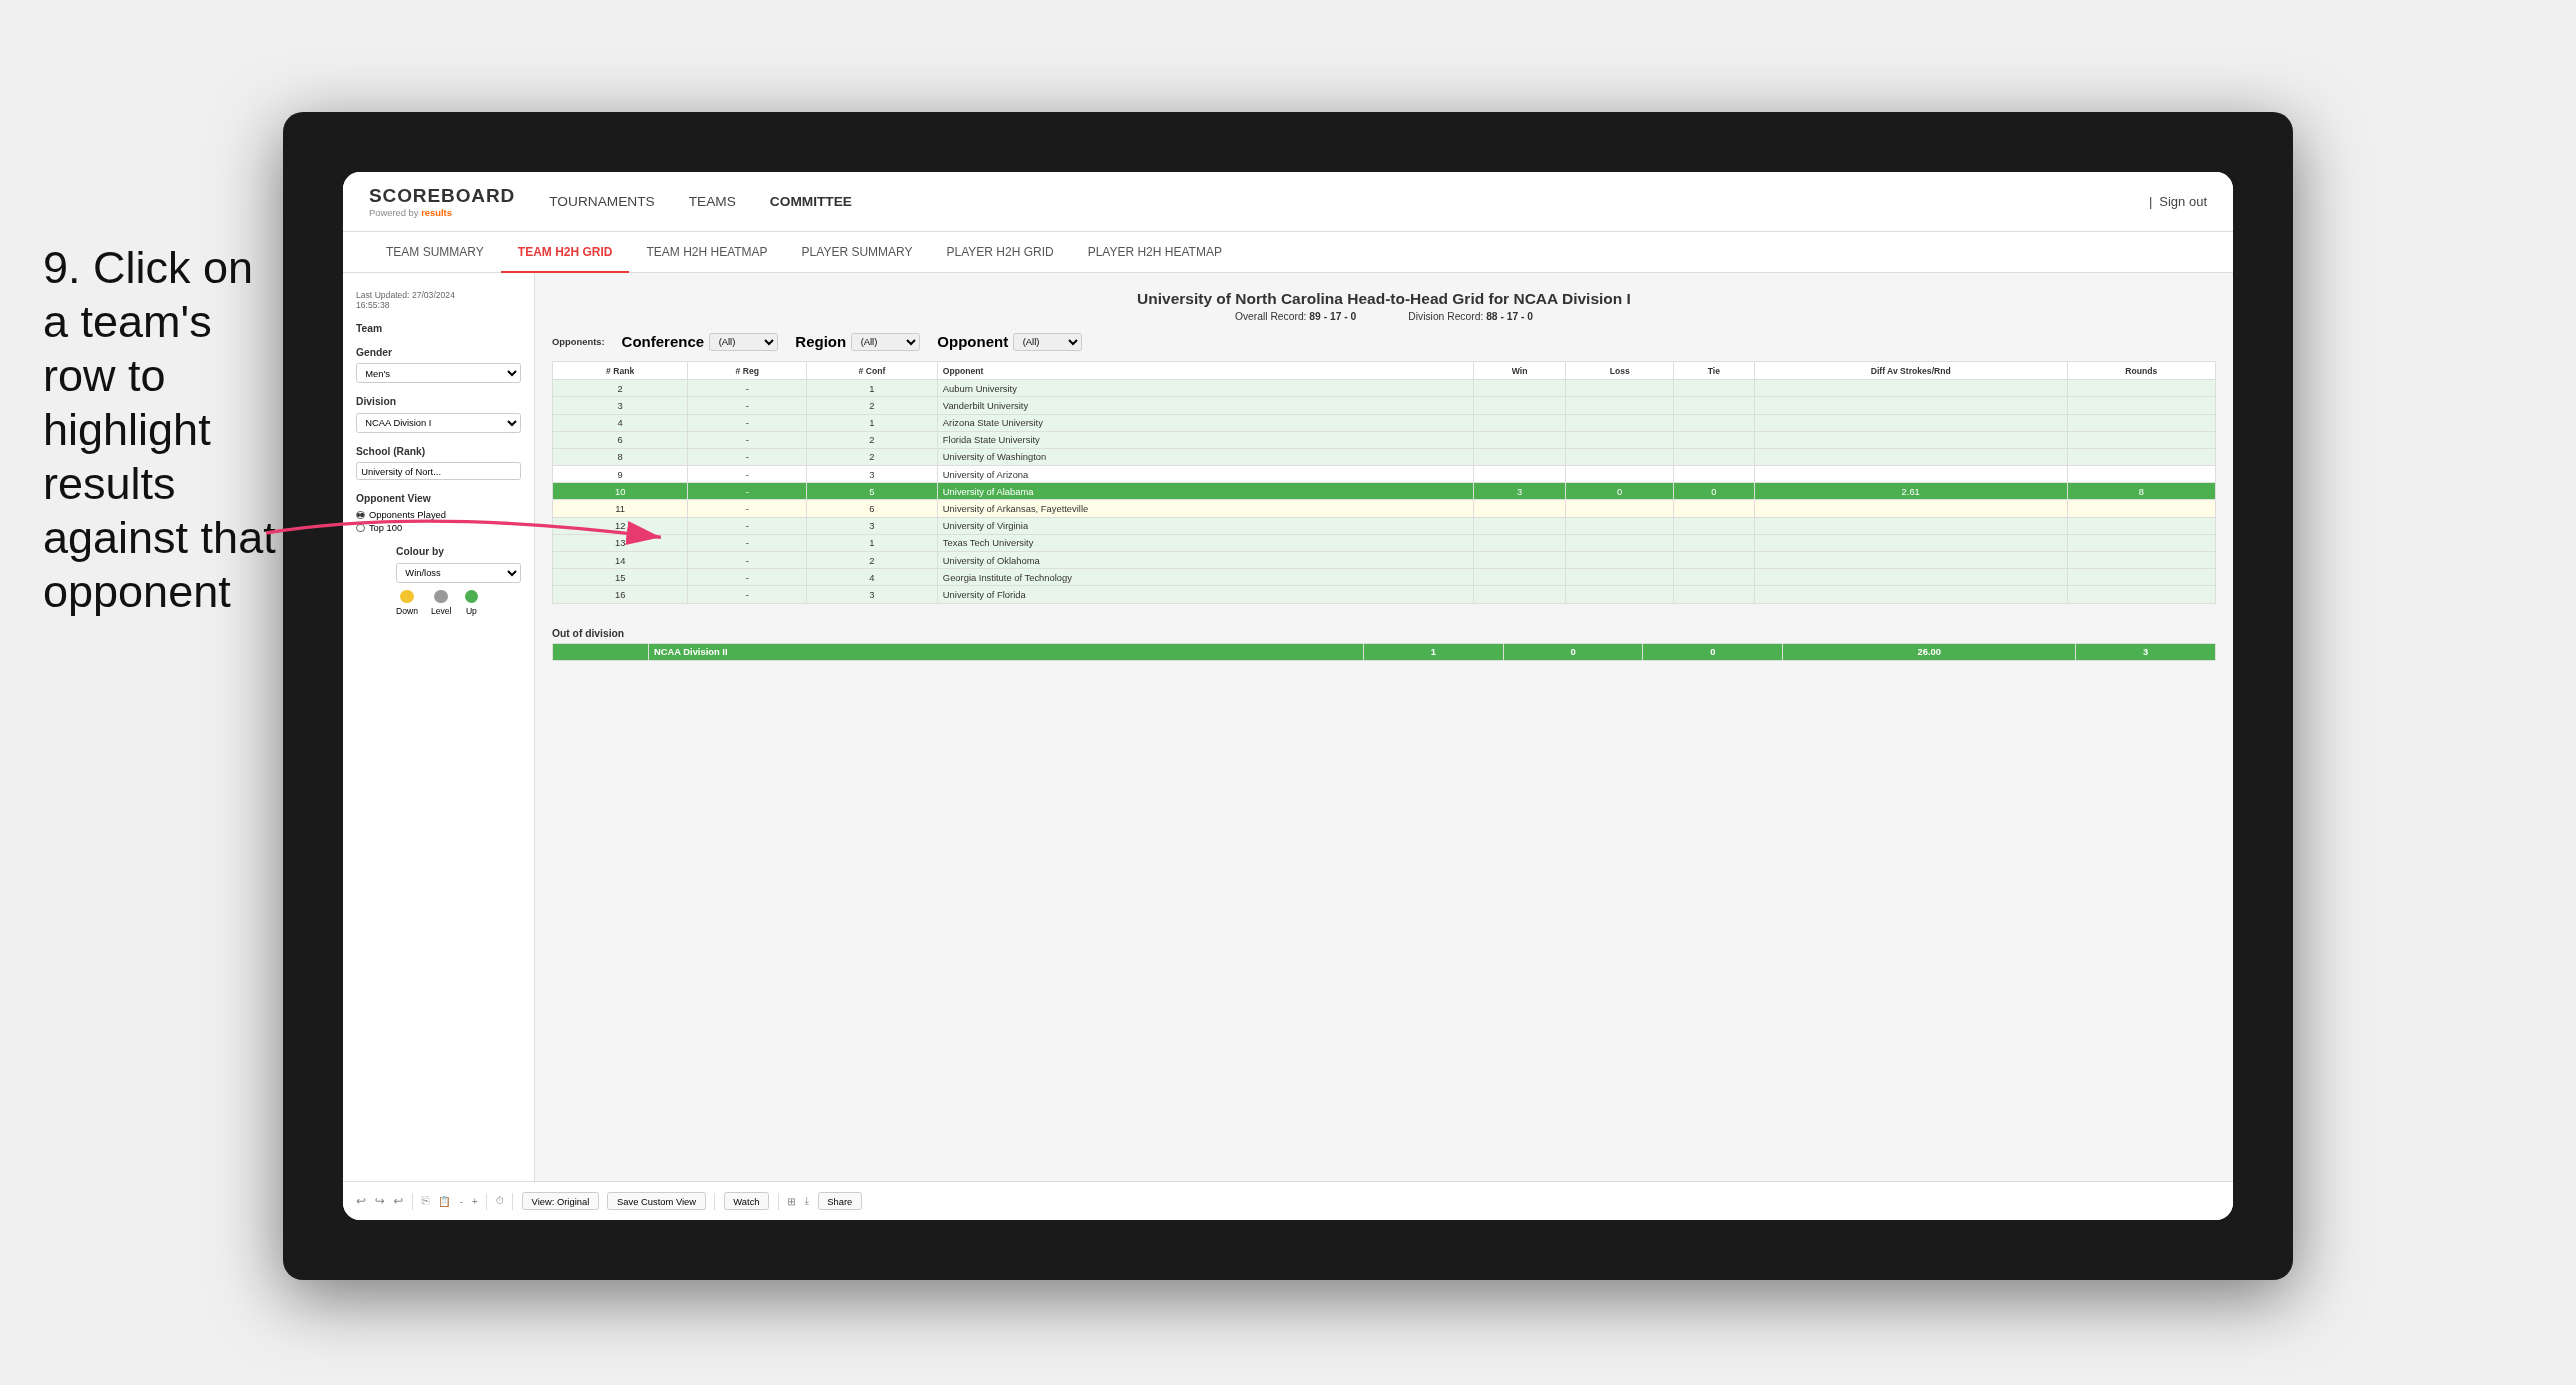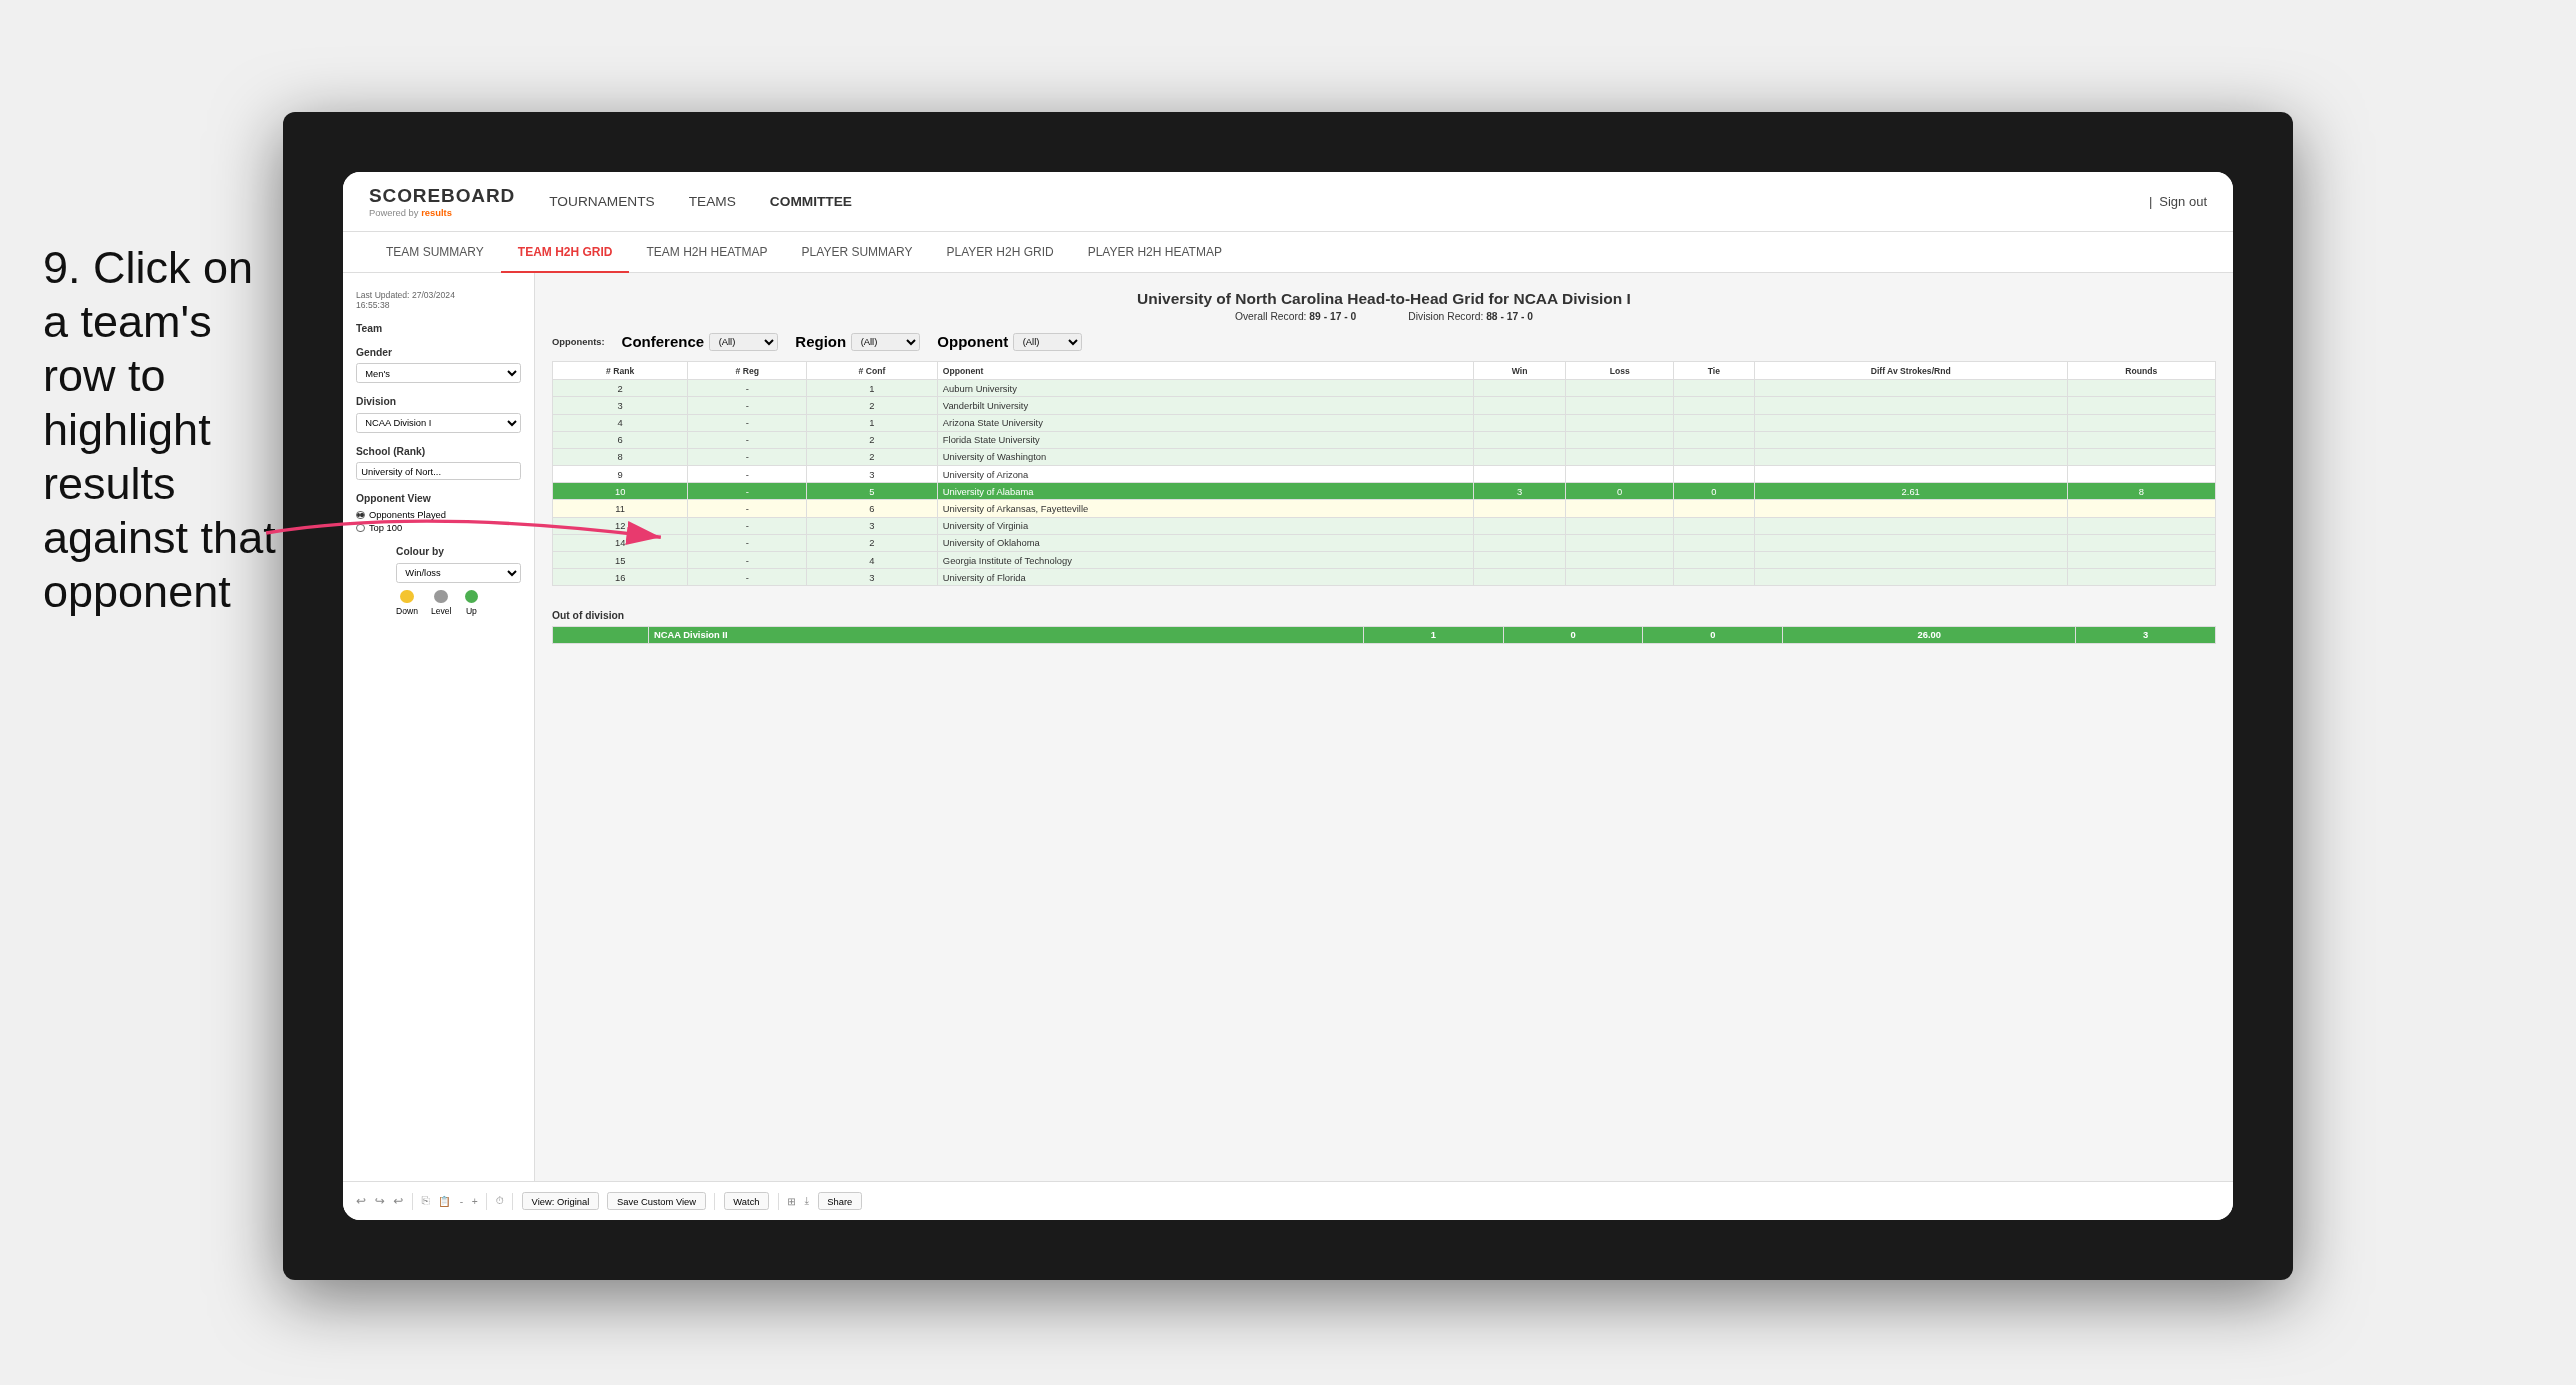--- a/index.html
+++ b/index.html
@@ -25,21 +25,21 @@
     }
 
     
     .tablet {
       position: absolute;
       left: 283px;
       top: 112px;
       width: 2010px;
       height: 1168px;
       background: #1a1a1a;
-      border-radius: 12px;
+      border-radius: 20px;
       box-shadow: 0 17px 69px rgba(0,0,0,0.5);
       display: flex;
       align-items: center;
       justify-content: center;
     }
 
     .tablet-screen {
       width: 1890px;
       height: 1048px;
       background: #fff;
@@ -655,20 +655,31 @@
       <td class="num" style="background:#fffde7;"></td>
       <td class="num" style="background:#fffde7;"></td>
       <td class="num" style="background:#fffde7;"></td>
       <td class="num" style="background:#fffde7;"></td>
     </tr>
               <tr>
       <td class="num" style="background:#e8f5e9;">12</td>
       <td class="num" style="background:#e8f5e9;">-</td>
       <td class="num" style="background:#e8f5e9;">3</td>
       <td class="opponent-name" style="background:#e8f5e9;">University of Virginia</td>
+      <td class="num" style="background:#e8f5e9;"></td>
+      <td class="num" style="background:#e8f5e9;"></td>
+      <td class="num" style="background:#e8f5e9;"></td>
+      <td class="num" style="background:#e8f5e9;"></td>
+      <td class="num" style="background:#e8f5e9;"></td>
+    </tr>
+              <tr>
+      <td class="num" style="background:#e8f5e9;">13</td>
+      <td class="num" style="background:#e8f5e9;">-</td>
+      <td class="num" style="background:#e8f5e9;">1</td>
+      <td class="opponent-name" style="background:#e8f5e9;">Texas Tech University</td>
       <td class="num" style="background:#e8f5e9;"></td>
       <td class="num" style="background:#e8f5e9;"></td>
       <td class="num" style="background:#e8f5e9;"></td>
       <td class="num" style="background:#e8f5e9;"></td>
       <td class="num" style="background:#e8f5e9;"></td>
     </tr>
               <tr>
       <td class="num" style="background:#e8f5e9;">14</td>
       <td class="num" style="background:#e8f5e9;">-</td>
       <td class="num" style="background:#e8f5e9;">2</td>

